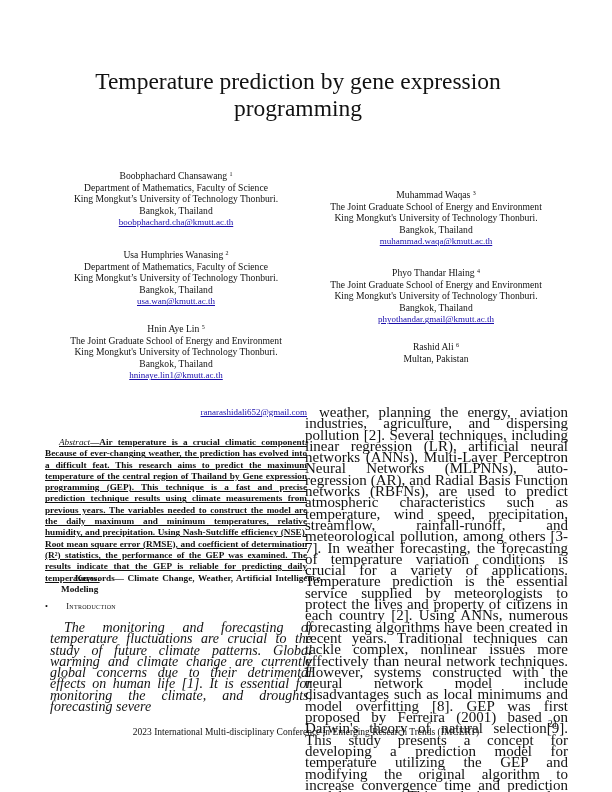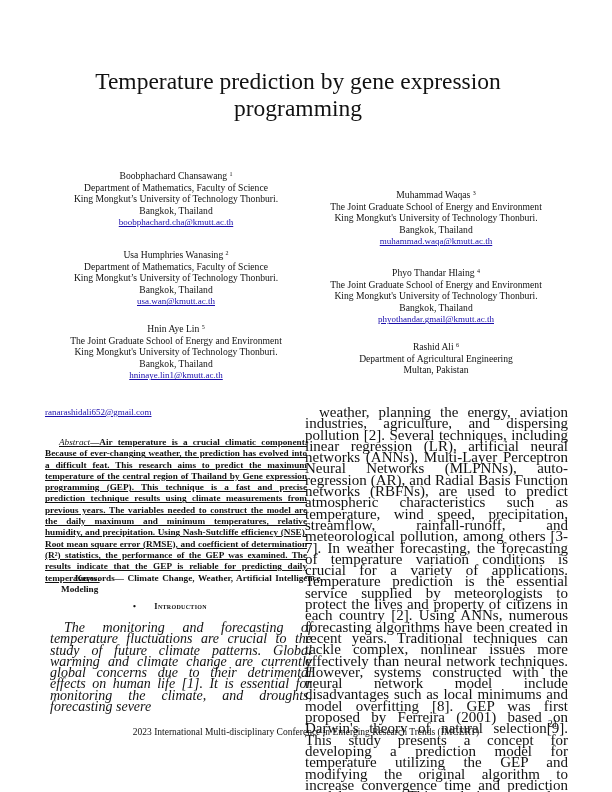--- a/index.html
+++ b/index.html
@@ -8,29 +8,29 @@
   .title { position:absolute; top:68px; left:52px; width:492px; text-align:center;
            font-size:23.5px; line-height:27px; font-weight:normal; margin:0; }
   .author { position:absolute; text-align:center; font-size:9.6px; line-height:11.6px; }
   .author .name { display:block; }
   .author .aff { display:block; }
   .author .city { display:block; }
   .author a { color:#1a0dab; text-decoration:underline; font-size:9px; }
   sup { font-size:6px; vertical-align:top; position:relative; top:-1px; }
   .colL { left:45px; width:262px; }
   .colR { left:305px; width:262px; }
-  .email-solo { position:absolute; top:407px; left:45px; width:262px; text-align:left; font-size:9px; }
+  .email-solo { position:absolute; top:407px; left:45px; width:262px; text-align:right; font-size:9px; }
   .email-solo a { color:#1a0dab; text-decoration:underline; }
   .abstract { position:absolute; top:437px; left:45px; width:262px; font-size:9.2px; line-height:11.3px;
               text-align:justify; font-weight:bold; margin:0;text-decoration:underline; }
   .abstract .lbl { font-style:italic; font-weight:normal; }
   .keywords { position:absolute; top:557px; left:45px; width:262px; font-size:9.2px; line-height:11.3px;
               text-align:justify; font-weight:bold; margin:16px; text-indent:14px; }
-  .section-head { position:absolute; top:602px; left:39px; width:262px; text-align:center;
-                  font-size:8.4px; font-variant:small-caps; letter-spacing:0.3px;font-weight:bold; }
+  .section-head { position:absolute; top:602px; left:45px; width:262px; text-align:left;
+                  font-size:8.4px; font-variant:small-caps; letter-spacing:0.3px; }
   .section-head .bullet { margin-right:18px; }
   .intro { position:absolute; top:617px; left:45px; width:262px; font-size:14px; line-height:11.3px;
            text-align:justify; margin:5px; text-indent:14px;font-style:italic; }
   .rightcol { position:absolute; top:407px; left:305px; width:263px; font-size:15px; line-height:11.3px;
               text-align:justify; margin:0; text-indent:14px; }
   .pagenum { position:absolute; top:719px; left:548px; font-size:9.5px; }
   .footer { position:absolute; top:727px; left:60px; width:492px; text-align:center; font-size:9.5px; }
 </style>
 </head>
 <body>
@@ -72,21 +72,20 @@
 <div class="author colR" style="top:267px;">
   <span class="name"><span>Phyo Thandar Hlaing</span> <sup>4</sup></span>
   <span class="aff">The Joint Graduate School of Energy and Environment</span>
   <span class="aff">King Mongkut's University of Technology Thonburi.</span>
   <span class="city">Bangkok, Thailand</span>
   <a>phyothandar.gmail@kmutt.ac.th</a>
 </div>
 
 <div class="author colR" style="top:341px;">
   <span class="name"><span>Rashid Ali</span> <sup>6</sup></span>
-  <span class="aff">Department of Agricultural Engineering</span>
   <span class="city">Multan, Pakistan</span>
 </div>
 
 <div class="email-solo">
   <a>ranarashidali652@gmail.com</a>
 </div>
 
 <p class="abstract">
   <span style="display:inline-block;width:14px;"></span><span class="lbl">Abstract</span><span>—Air temperature is a crucial climatic component. Because of ever-changing weather, the prediction has evolved into a difficult feat. This research aims to predict the maximum temperature of the central region of Thailand by Gene expression programming (GEP). This technique is a fast and precise prediction technique results using climate measurements from previous years. The variables needed to construct the model are the daily maximum and minimum temperatures, relative humidity, and precipitation. Using Nash-Sutcliffe efficiency (NSE), Root mean square error (RMSE), and coefficient of determination (R²) statistics, the performance of the GEP was examined. The results indicate that the GEP is reliable for predicting daily temperatures.</span>
 </p>

